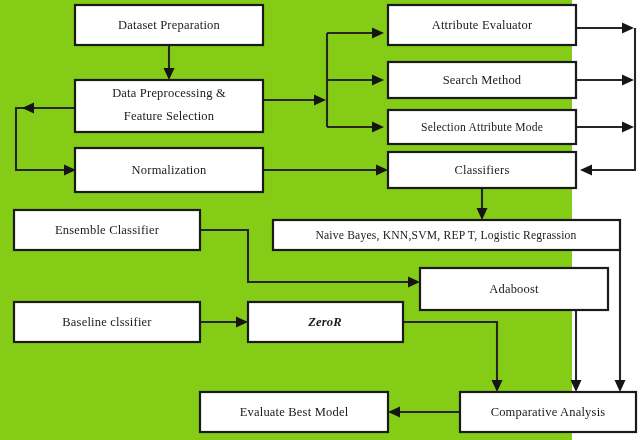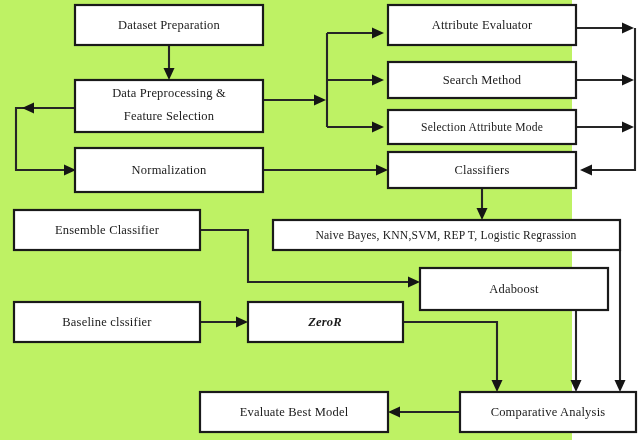--- a/index.html
+++ b/index.html
@@ -10,21 +10,21 @@
   body {
     width: 640px;
     height: 440px;
     font-family: "Liberation Serif", "DejaVu Serif", serif;
     overflow: hidden;
   }
   #diagram-root {
     position: relative;
     width: 572px;
     height: 440px;
-    background: #bef264;
+    background: #84cc16;
   }
   svg#flowchart {
     display: block;
     width: 640px;
     height: 440px;
   }
   .node-rect {
     fill: #ffffff;
     stroke: #1a1a1a;
     stroke-width: 2.2;

